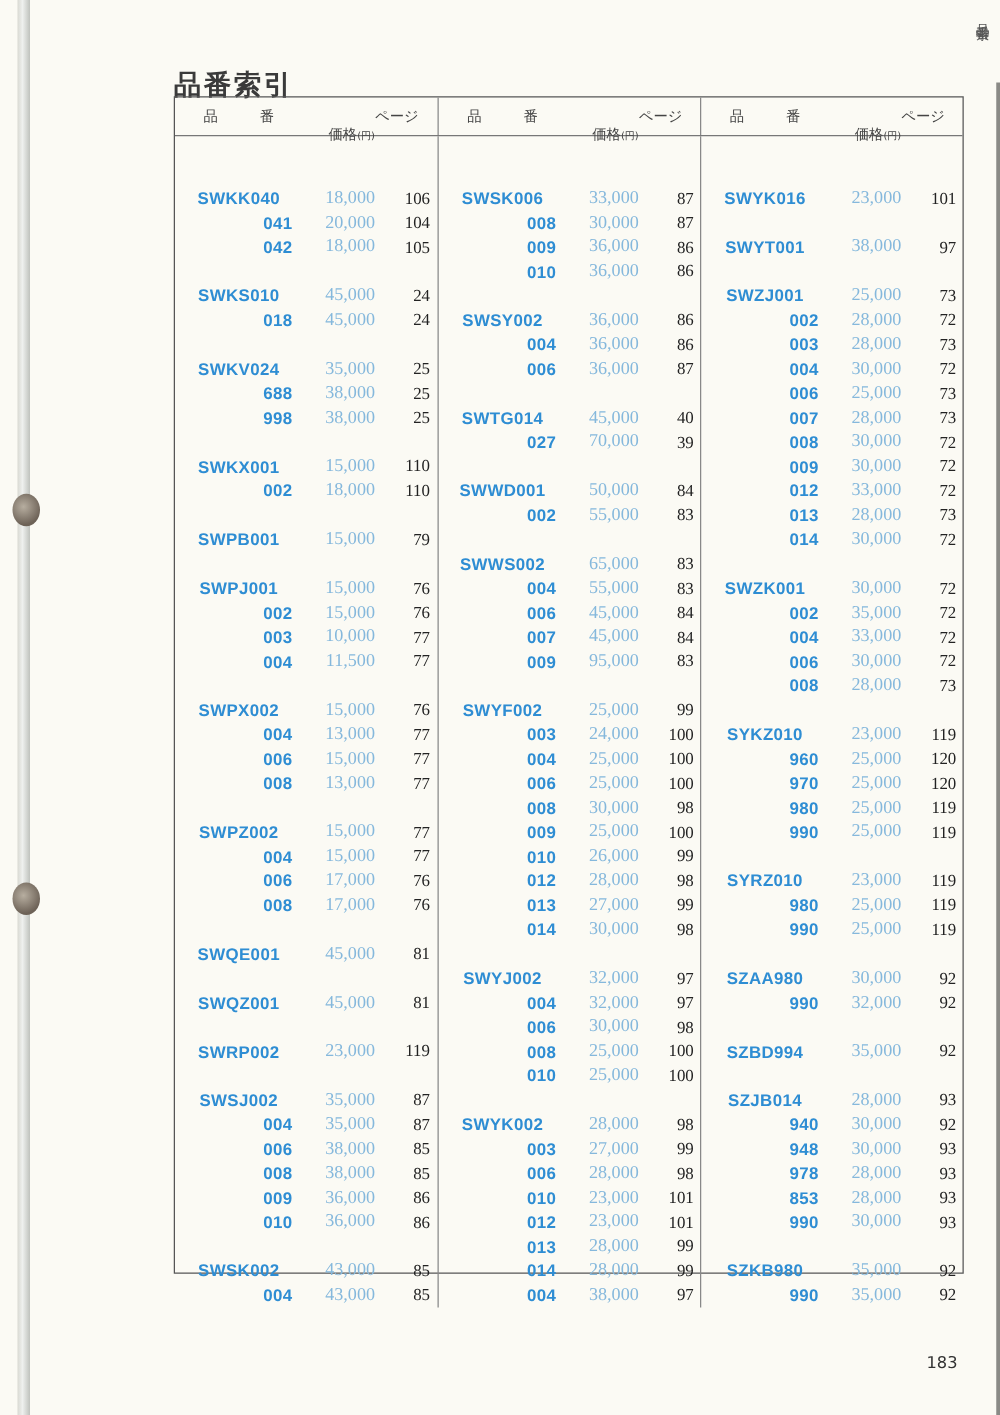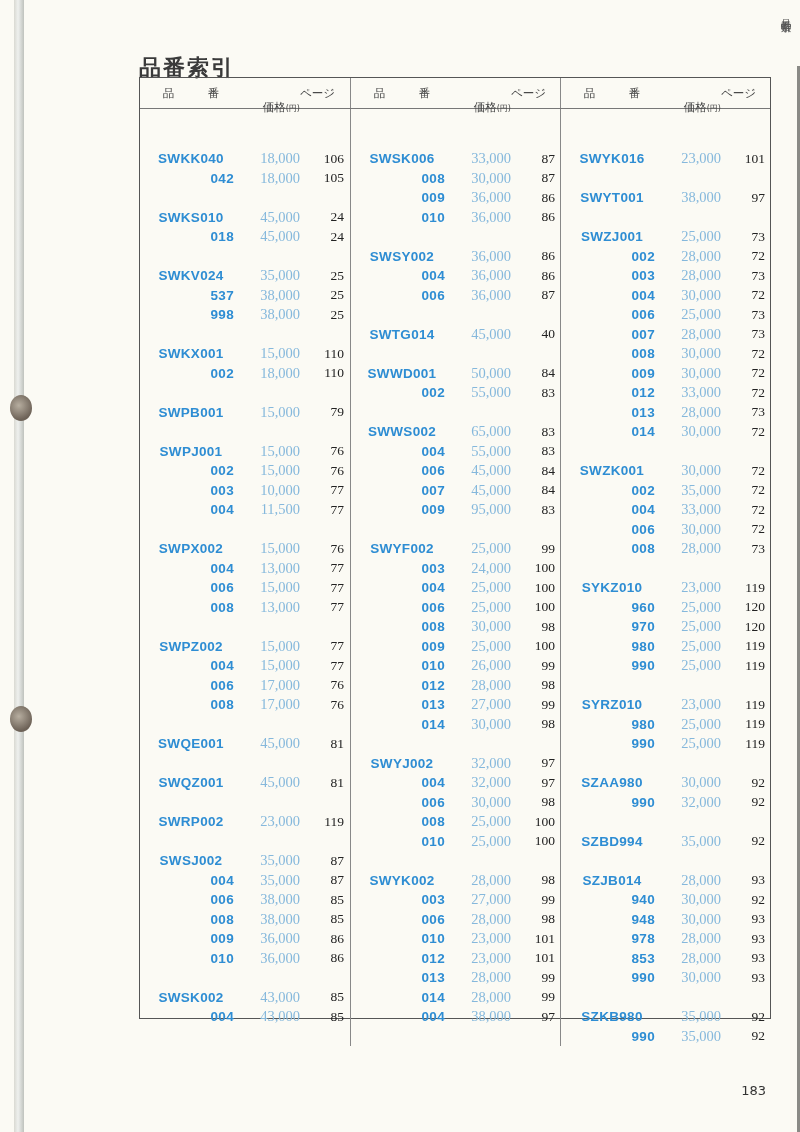--- a/index.html
+++ b/index.html
@@ -118,20 +118,25 @@
   </div>
 </div>
   <div class="table-body" id="tbody">
       <div class="bcol">
         <div class="row">
           <span class="part head">SWKK040</span>
           <span class="price">18,000</span>
           <span class="pg">106</span>
         </div>
         <div class="row">
+          <span class="part">041</span>
+          <span class="price">20,000</span>
+          <span class="pg">104</span>
+        </div>
+        <div class="row">
           <span class="part">042</span>
           <span class="price">18,000</span>
           <span class="pg">105</span>
         </div>
         <div class="gap"></div>
         <div class="row">
           <span class="part head">SWKS010</span>
           <span class="price">45,000</span>
           <span class="pg">24</span>
         </div>
@@ -140,21 +145,21 @@
           <span class="price">45,000</span>
           <span class="pg">24</span>
         </div>
         <div class="gap"></div>
         <div class="row">
           <span class="part head">SWKV024</span>
           <span class="price">35,000</span>
           <span class="pg">25</span>
         </div>
         <div class="row">
-          <span class="part">537</span>
+          <span class="part">688</span>
           <span class="price">38,000</span>
           <span class="pg">25</span>
         </div>
         <div class="row">
           <span class="part">998</span>
           <span class="price">38,000</span>
           <span class="pg">25</span>
         </div>
         <div class="gap"></div>
         <div class="row">
@@ -333,20 +338,25 @@
           <span class="part">006</span>
           <span class="price">36,000</span>
           <span class="pg">87</span>
         </div>
         <div class="gap"></div>
         <div class="row">
           <span class="part head">SWTG014</span>
           <span class="price">45,000</span>
           <span class="pg">40</span>
         </div>
+        <div class="row">
+          <span class="part">027</span>
+          <span class="price">70,000</span>
+          <span class="pg">39</span>
+        </div>
         <div class="gap"></div>
         <div class="row">
           <span class="part head">SWWD001</span>
           <span class="price">50,000</span>
           <span class="pg">84</span>
         </div>
         <div class="row">
           <span class="part">002</span>
           <span class="price">55,000</span>
           <span class="pg">83</span>

